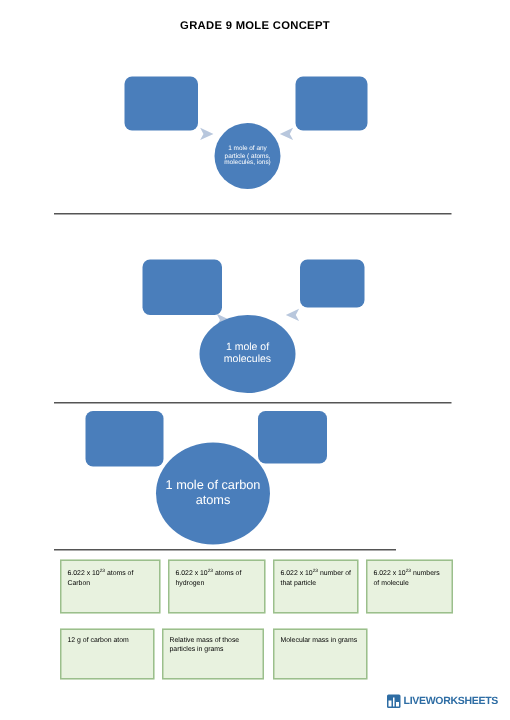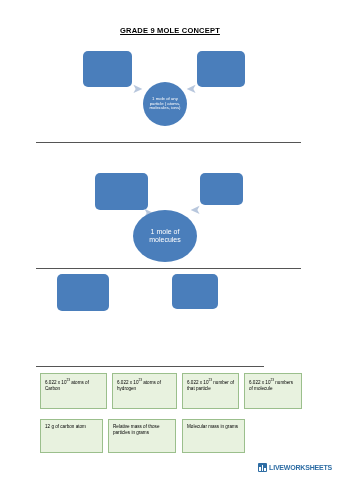--- a/index.html
+++ b/index.html
@@ -11,24 +11,22 @@
     overflow:hidden;
   }
   .page{position:relative;width:340px;height:480px;}
 
   .title{
     position:absolute;
     top:12px;left:0;width:340px;
     text-align:center;
     font-size:7.5px;
     font-weight:bold;
-    text-decoration:underline;
     letter-spacing:.2px;
     color:#000;
-    margin-top:14px;
   }
 
   .divider{
     position:absolute;
     height:0;border-top:1px solid #555;
   }
 
   .blue-box{
     position:absolute;
     background:#4a7ebb;
@@ -107,20 +105,21 @@
 
   <div class="blue-box" style="left:95px;top:173px;width:53px;height:37px;"></div>
   <div class="blue-box" style="left:200px;top:173px;width:43px;height:32px;"></div>
   <div class="arrow" style="left:143px;top:206px;">➤</div>
   <div class="arrow" style="left:190px;top:203px;transform:scaleX(-1);">➤</div>
   <div class="circle c2" style="left:133px;top:210px;width:64px;height:52px;">1 mole of molecules</div>
   <div class="divider" style="left:36px;top:268px;width:265px;"></div>
 
   <div class="blue-box" style="left:57px;top:274px;width:52px;height:37px;"></div>
   <div class="blue-box" style="left:172px;top:274px;width:46px;height:35px;"></div>
+  <div class="circle c3" style="left:104px;top:295px;width:76px;height:68px;">1 mole of carbon atoms</div>
   <div class="divider" style="left:36px;top:366px;width:228px;"></div>
 
   <div class="gbox" style="left:40px;top:373px;width:67px;height:36px;">
     <span>6.022 x 10</span><sup>23</sup><span> atoms of Carbon</span>
   </div>
   <div class="gbox" style="left:112px;top:373px;width:65px;height:36px;">
     <span>6.022 x 10</span><sup>23</sup><span> atoms of hydrogen</span>
   </div>
   <div class="gbox" style="left:182px;top:373px;width:57px;height:36px;">
     <span>6.022 x 10</span><sup>23</sup><span> number of that particle</span>

